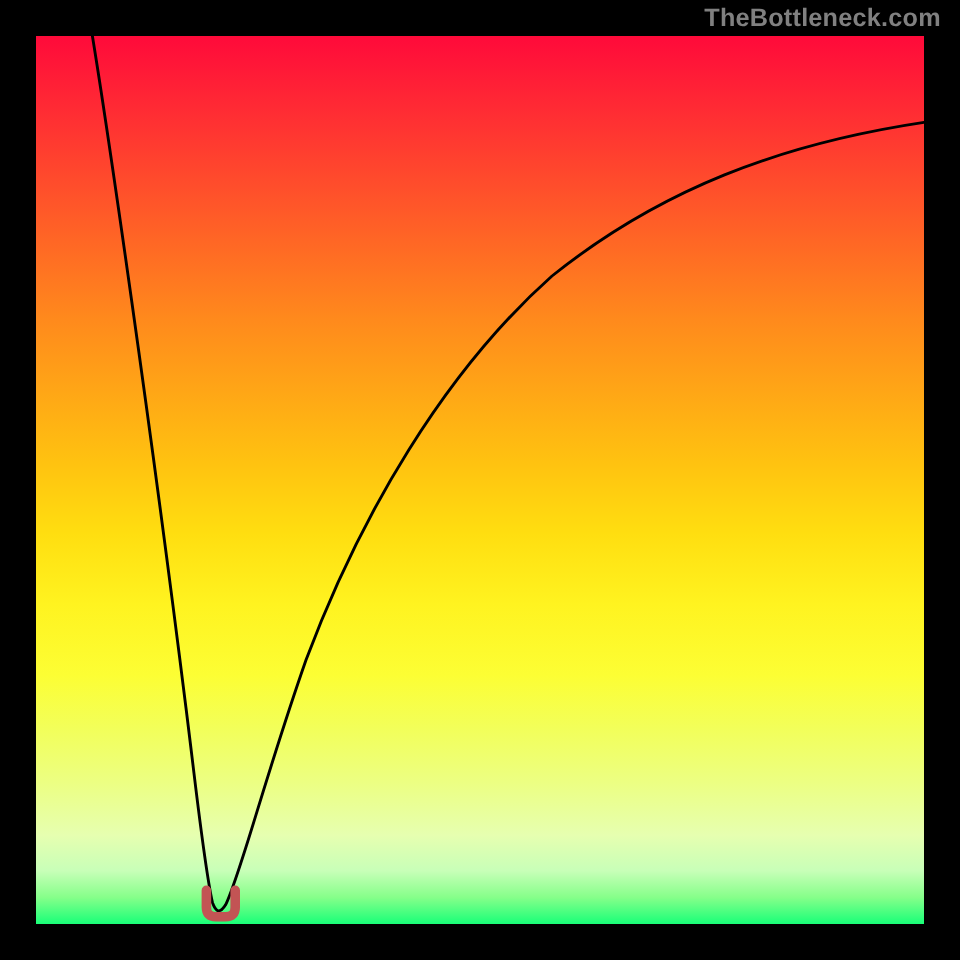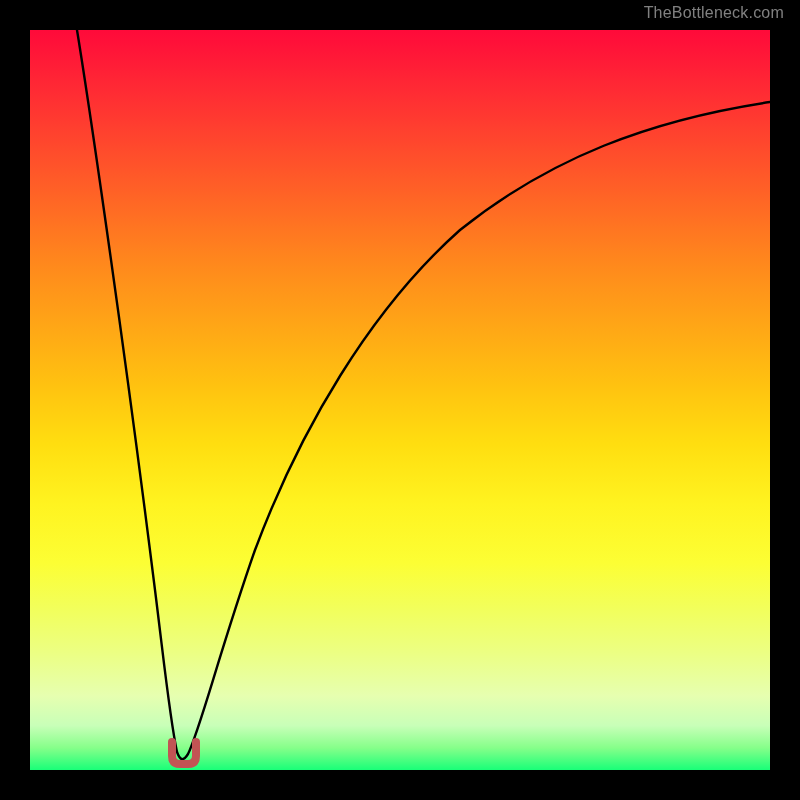--- a/index.html
+++ b/index.html
@@ -49,23 +49,23 @@
     top: 0;
     left: 0;
     width: 740px;
     height: 740px;
   }
   .watermark {
     position: absolute;
     top: 4px;
     right: 16px;
     color: #808080;
-    font-size: 16px;
+    font-size: 21px;
     letter-spacing: 0.2px;
-    font-weight: 400;
+    font-weight: 700;
     text-align: right;
   }
 </style>
 </head>
 <body>
 
 <div class="frame">
   <div class="watermark">TheBottleneck.com</div>
   <div class="plot">
     <svg class="curve-svg" viewBox="0 0 740 740" preserveAspectRatio="none">

